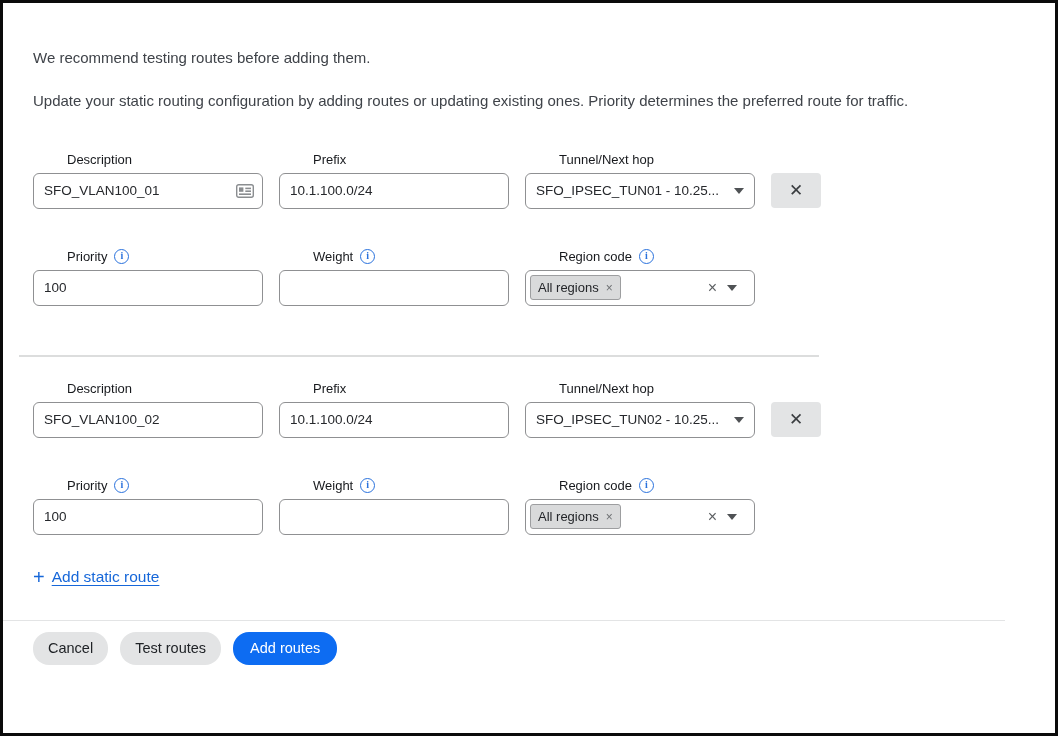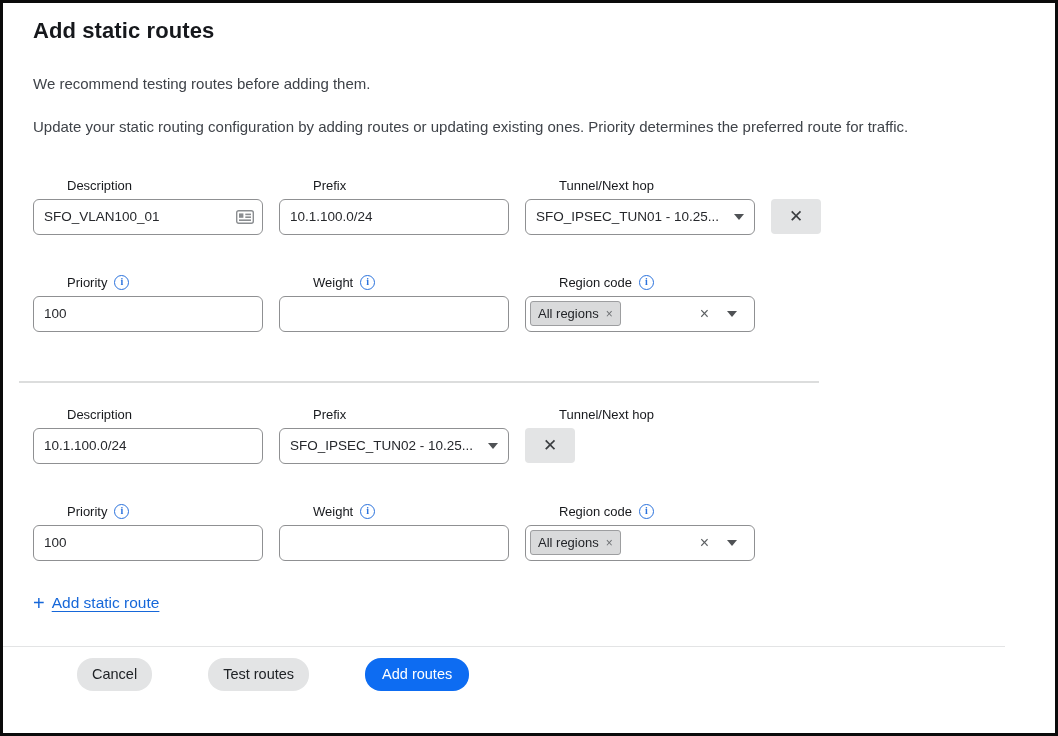--- a/index.html
+++ b/index.html
@@ -49,21 +49,21 @@
     padding: 0 10px;
   }
   .input-wrap { position: relative; width: 230px; }
   .input-wrap .text-input { width: 100%; padding-right: 52px; }
   .autofill-icon {
     position: absolute; right: 9px; top: 50%; transform: translateY(-50%);
     line-height: 0; cursor: pointer;
   }
 
   .select-box {
-    display: flex; align-items: center; gap: 8px; cursor: pointer;
+    display: flex; align-items: center; gap: 0; cursor: pointer;
   }
   .select-text { flex: 1; white-space: nowrap; overflow: hidden; }
   .caret {
     width: 0; height: 0;
     border-left: 5px solid transparent;
     border-right: 5px solid transparent;
     border-top: 6px solid #4f5255;
     flex: 0 0 auto;
   }
   .select-box.multi { padding: 0 17px 0 4px; }
@@ -110,31 +110,30 @@
 
   .footer-divider {
     border: none; border-top: 1px solid #e3e4e5;
     margin: 33px 20px 0 -30px;
   }
   .footer-buttons { display: flex; gap: 12px; margin-top: 11px; }
   .btn {
     border: none; border-radius: 16px;
     height: 33px; padding: 0 15px;
     font-family: "Liberation Sans", sans-serif;
-    font-size: 14.5px; cursor: pointer; margin-left: 44px;
+    font-size: 14.5px; cursor: pointer;
   }
   .btn-gray { background: #e3e4e5; color: #202327; }
   .btn-primary { background: #0d6cf2; color: #ffffff; padding: 8px 17px; }
 </style>
 </head>
 <body>
 
 <div class="content">
 
-  <h1 class="page-title">Add static routes</h1>
 
   <p class="intro second">We recommend testing routes before adding them.</p>
   <p class="intro">Update your static routing configuration by adding routes or updating existing ones. Priority determines the preferred route for traffic.</p>
 
   <div class="route-block block-1">
 
     <div class="form-row labels-row first">
       <div class="cell">
           <span class="field-label">Description</span>
         </div>
@@ -207,20 +206,21 @@
         </div>
       <div class="cell">
           <span class="field-label">Prefix</span>
         </div>
       <div class="cell">
           <span class="field-label">Tunnel/Next hop</span>
         </div>
     </div>
 
     <div class="form-row fields-row">
+      <input class="text-input" type="text" value="SFO_VLAN100_02" style="">
       <input class="text-input" type="text" value="10.1.100.0/24" style="">
       <div class="select-box">
         <span class="select-text">SFO_IPSEC_TUN02 - 10.25...</span>
         <span class="caret"></span>
       </div>
       <button class="remove-btn">✕</button>
     </div>
 
     <div class="form-row labels-row">
       <div class="cell">

